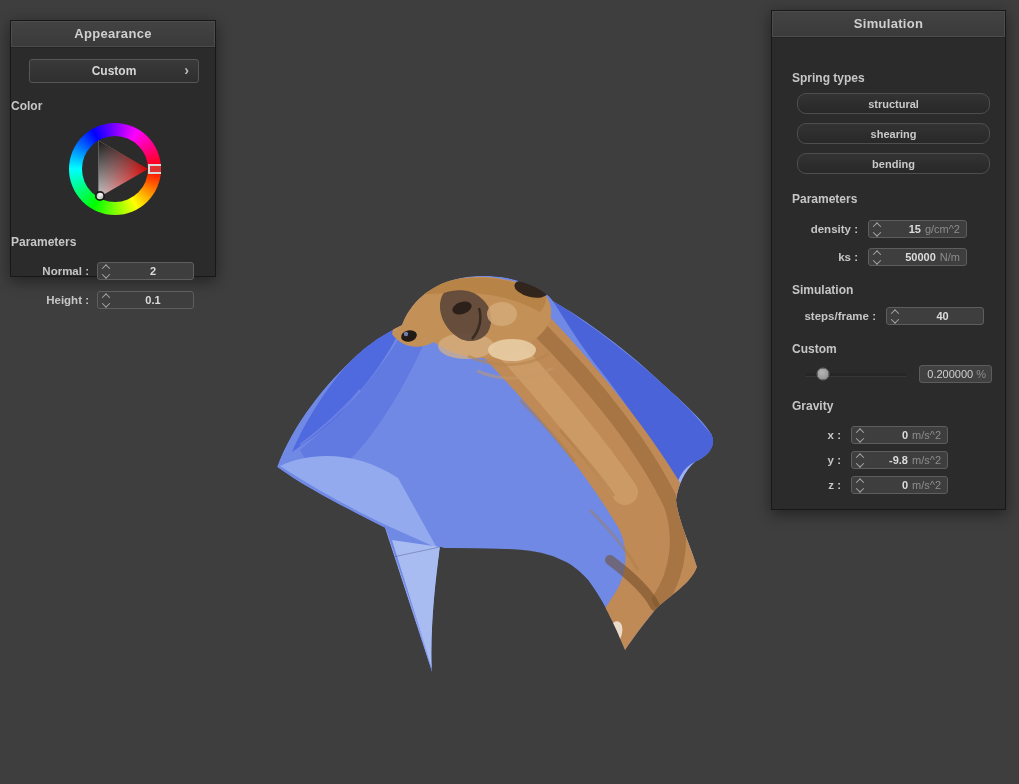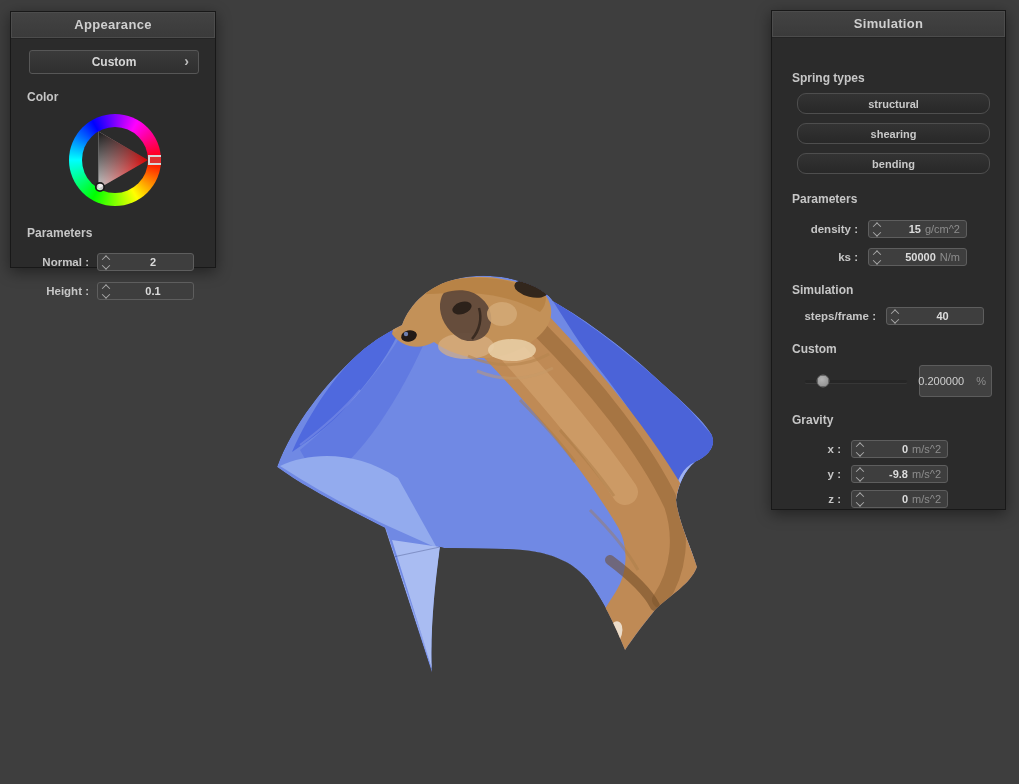--- a/index.html
+++ b/index.html
@@ -14,32 +14,31 @@
   .viewport{position:absolute;left:0;top:0;width:1019px;height:784px;display:block;}
 
   
   .panel{
     position:absolute;
     background:#2b2b2b;
     border:1px solid #181818;
     box-shadow:0 4px 14px rgba(0,0,0,.45);
     box-sizing:border-box;
   }
-  #panel-appearance{left:10px;top:11px;width:206px;height:257px;}
+  #panel-appearance{left:10px;top:20px;width:206px;height:257px;}
   #panel-simulation{left:771px;top:10px;width:235px;height:500px;}
   .titlebar{
     height:26px;line-height:26px;text-align:center;
     background:linear-gradient(#434343,#3a3a3a);
     box-shadow:inset 0 0 0 1px #4c4c4c;
     border-bottom:1px solid #242424;
     color:#cfcfcf;font-size:13px;font-weight:bold;letter-spacing:.3px;
   }
   .sec-label{
     color:#c6c6c6;font-size:12px;font-weight:bold;
-    margin-left:16px;
   }
   #panel-simulation .sec-label{margin-left:20px;}
 
   
   .preset{
     display:block;position:relative;
     margin:11px auto 0 18px;width:170px;height:24px;
     background:linear-gradient(#3a3a3a,#2f2f2f);
     border:1px solid #575757;border-radius:3px;
     color:#d6d6d6;font-size:12px;font-weight:bold;
@@ -122,23 +121,23 @@
   }
   .handle{
     position:absolute;top:50%;left:18%;
     width:13px;height:13px;border-radius:50%;
     background:radial-gradient(circle at 40% 35%,#b5b5b5,#8a8a8a);
     border:1px solid #6d6d6d;
     transform:translate(-50%,-50%);
     box-sizing:border-box;cursor:grab;
   }
   .dval{
-    margin-left:12px;width:73px;height:32px;box-sizing:border-box;
+    margin-left:12px;width:73px;height:18px;box-sizing:border-box;
     background:#414141;border:1px solid #5c5c5c;border-radius:3px;
-    display:flex;align-items:center;justify-content:flex-end;gap:12px;
+    display:flex;align-items:center;justify-content:flex-end;gap:3px;
     padding-right:5px;
   }
   .dval .sval{font-weight:normal;color:#cfcfcf;}
 
   
   .mt-15{margin-top:33px;} .mt-18{margin-top:18px;} .mt-17{margin-top:17px;} .mt-16{margin-top:16px;}
   
   .mt-16l{margin-top:16px;}
 </style>
 </head>

